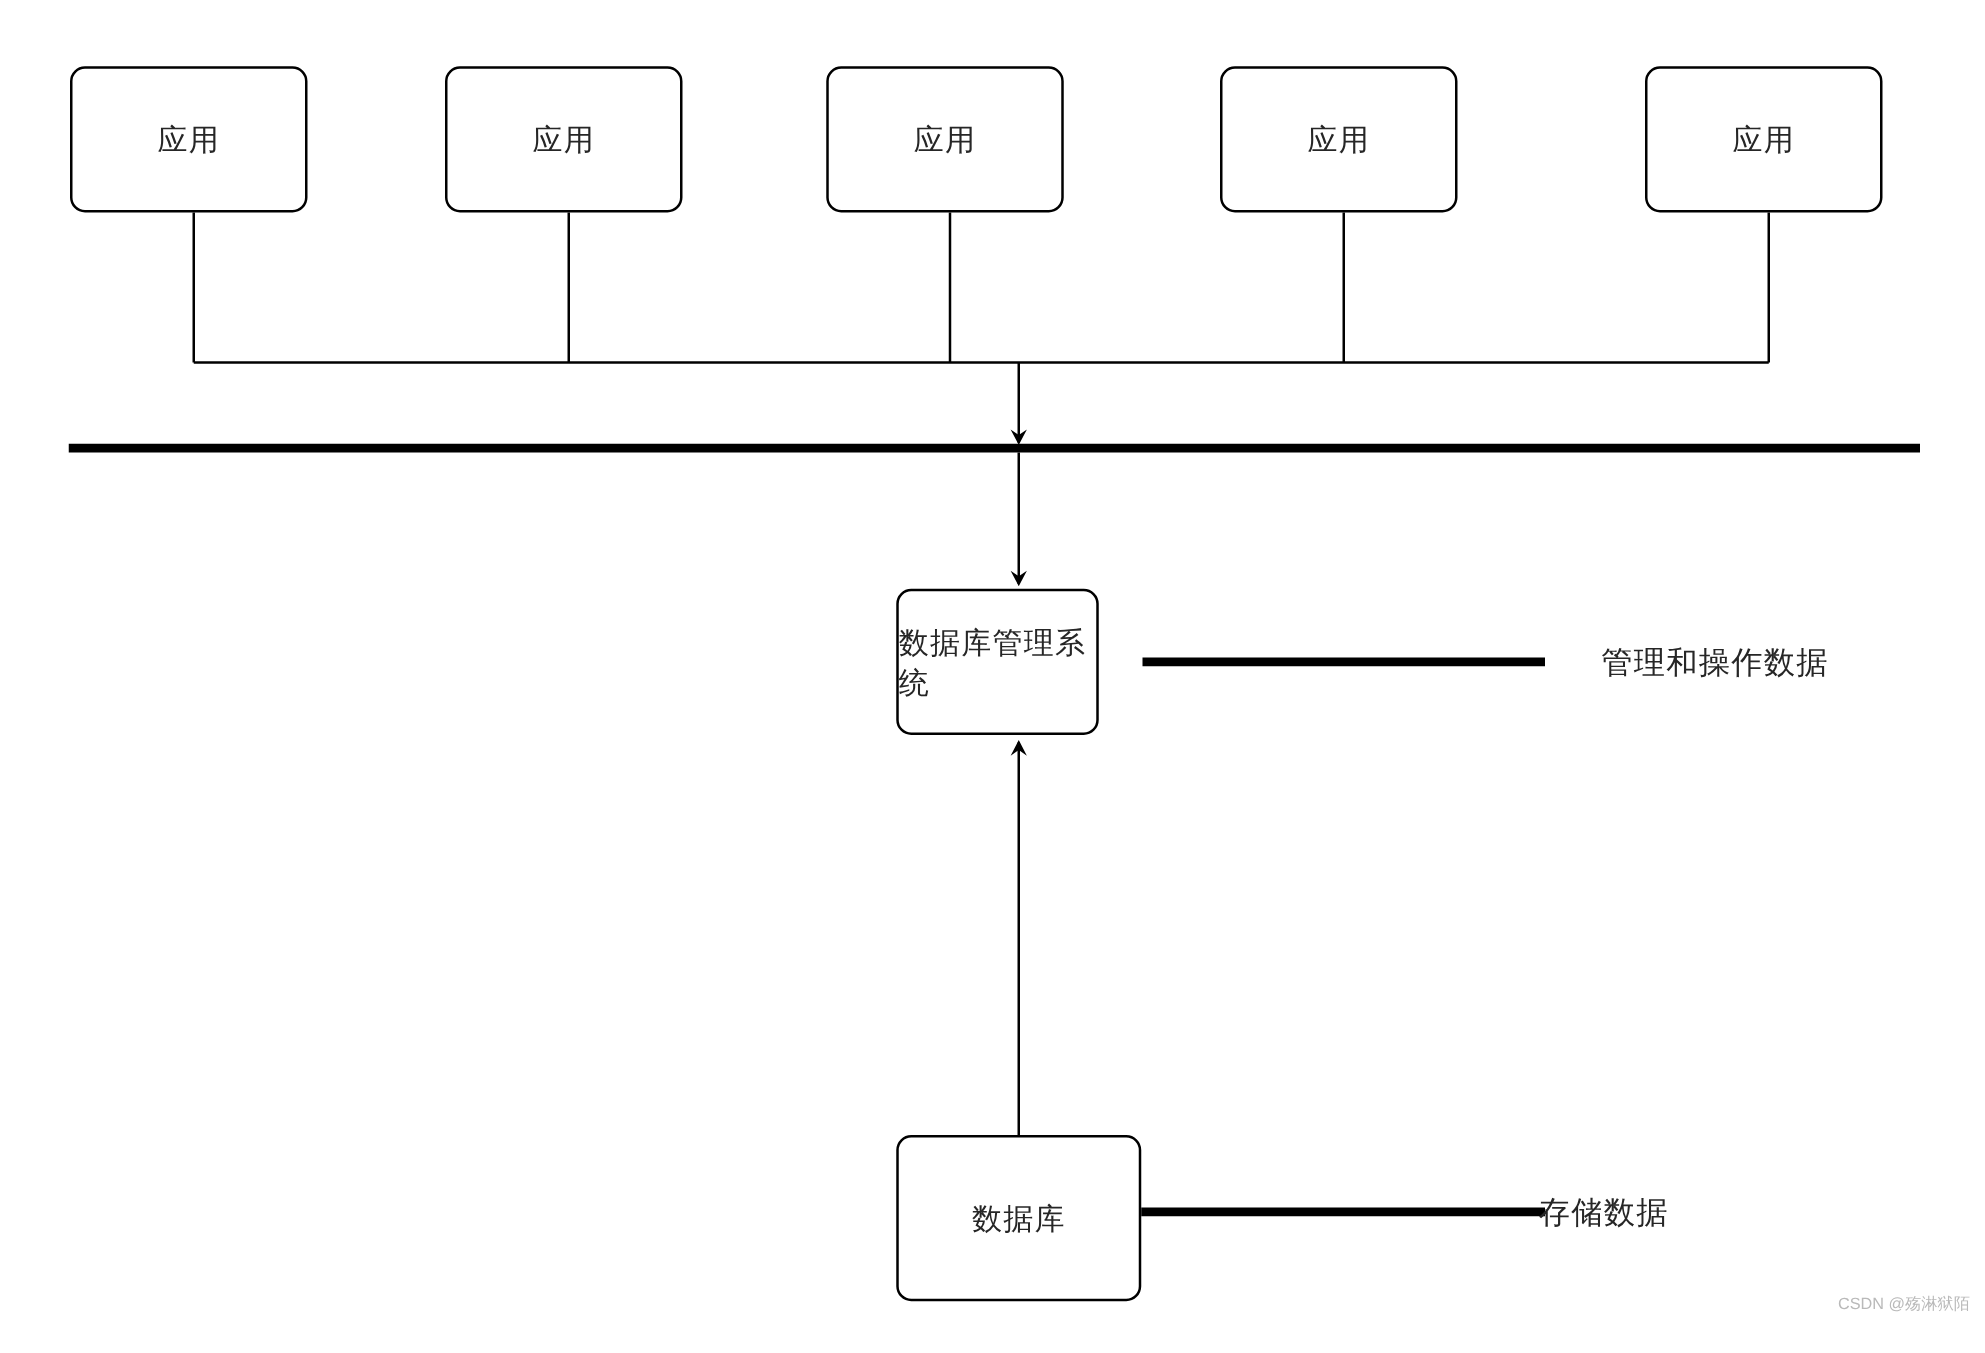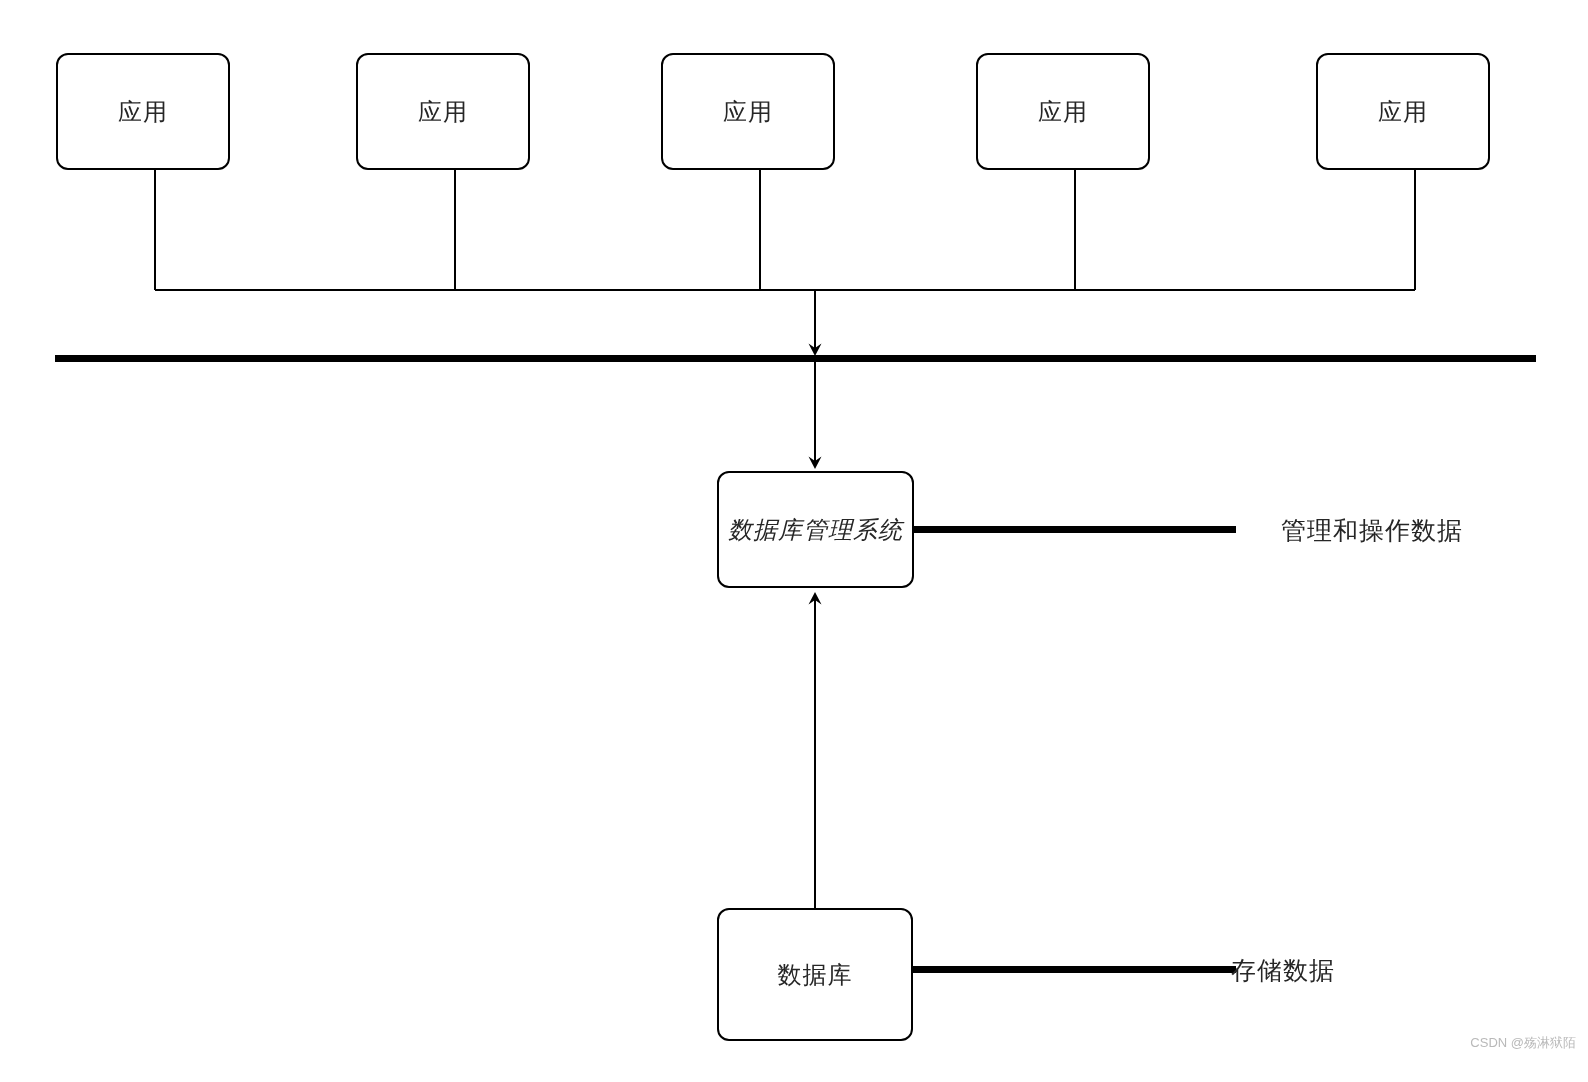--- a/index.html
+++ b/index.html
@@ -34,21 +34,21 @@
     background:#ffffff;
     display:flex;
     align-items:center;
     justify-content:center;
     font-size:24px;
     color:var(--color-text);
     letter-spacing:1px;
   }
   .app-node{
     top:53px;
-    width:174px;
+    width:190px;
     height:117px;
     text-align:right;
   }
   .note-label{
     position:absolute;
     font-size:25px;
     color:var(--color-text);
     line-height:34px;
     white-space:nowrap;
     letter-spacing:1px;
@@ -106,21 +106,21 @@
   <div class="node app-node" style="left:661px;">
     <span>应用</span>
   </div>
   <div class="node app-node" style="left:976px;">
     <span>应用</span>
   </div>
   <div class="node app-node" style="left:1316px;">
     <span>应用</span>
   </div>
 
-  <div class="node" style="left:717px;top:471px;width:197px;height:117px;font-style:italic;">
+  <div class="node" style="left:717px;top:471px;width:162px;height:117px;">
     <span>数据库管理系统</span>
   </div>
 
   <div class="node" style="left:717px;top:908px;width:196px;height:133px;">
     <span>数据库</span>
   </div>
 
   <div class="note-label" style="left:1268px;top:513px;">管理和操作数据</div>
   <div class="note-label" style="left:1218px;top:953px;">存储数据</div>
 

